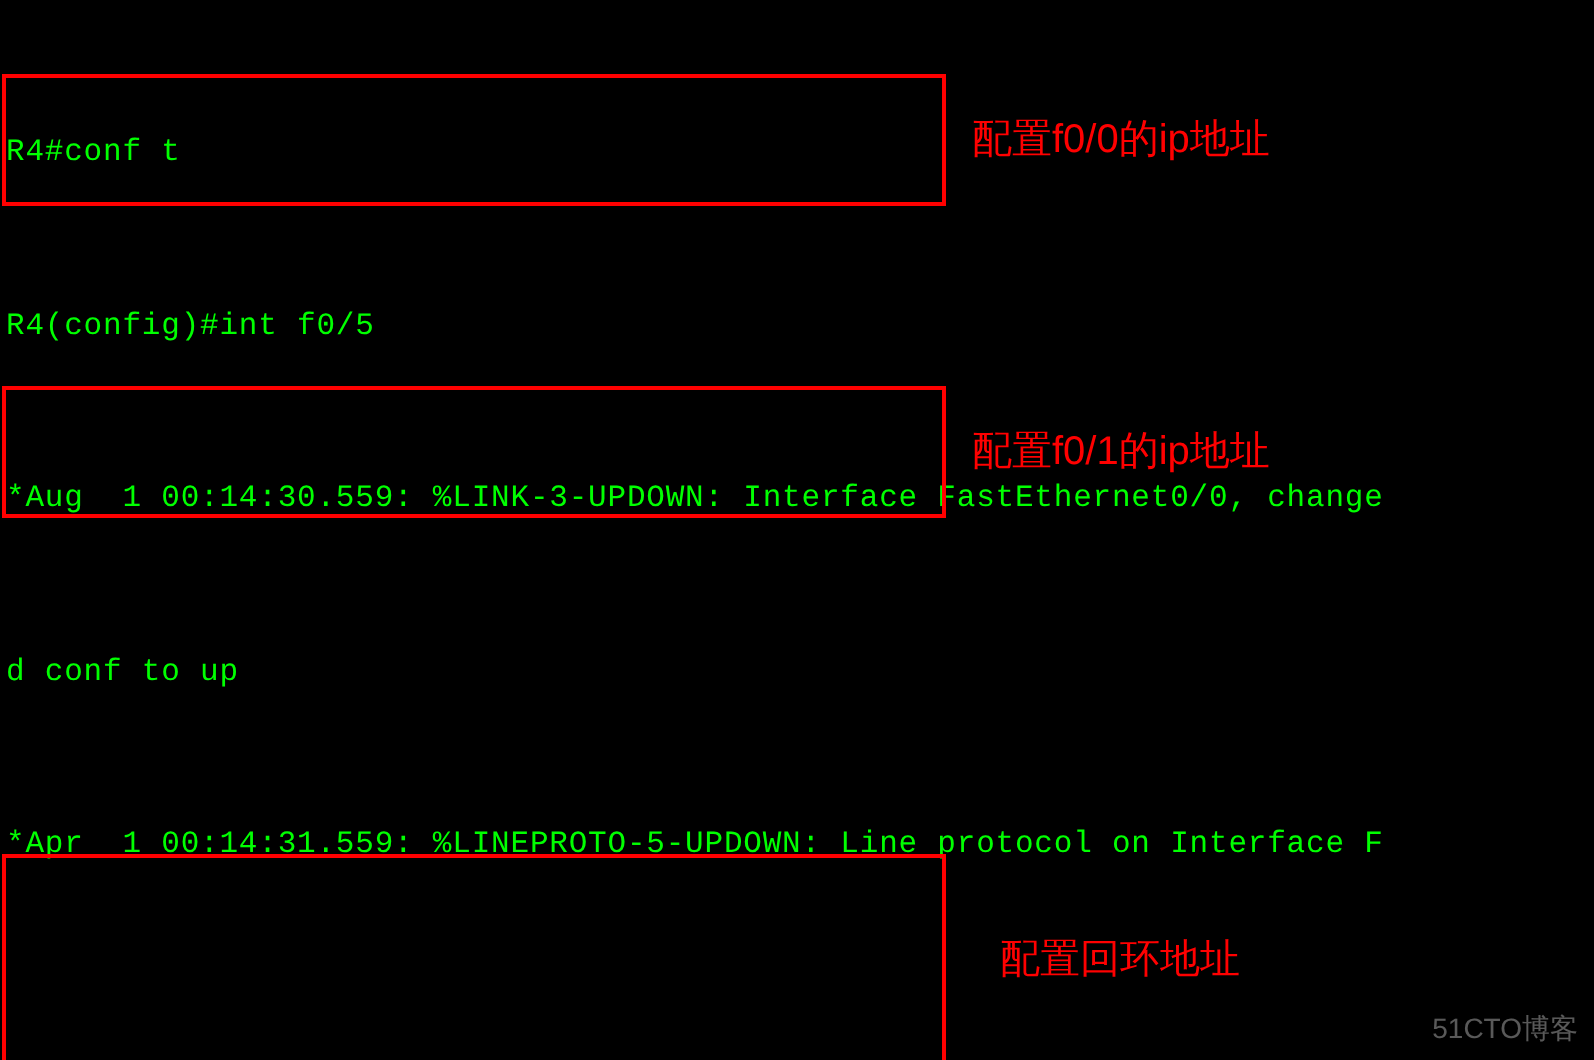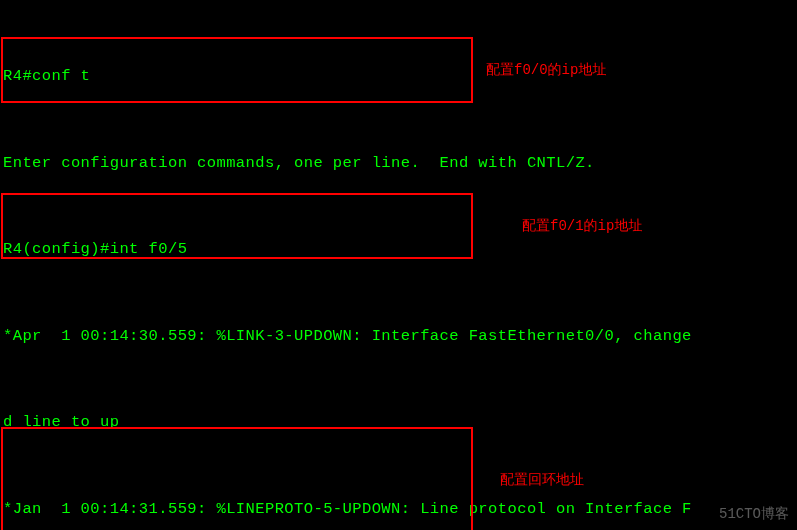--- a/index.html
+++ b/index.html
@@ -29,43 +29,42 @@
     margin-top: 28px;
   }
   .box {
     position: absolute;
     border: 2px solid #ff0000;
     background: transparent;
   }
   .annot {
     position: absolute;
     color: #ff0000;
-    font-family: Liberation Mono, monospace;
-    font-size: 14px;
+    font-family: Liberation Sans, sans-serif;
+    font-size: 20px;
     line-height: 16px;
   }
   .watermark {
     position: absolute;
     right: 8px;
     bottom: 6px;
     color: rgba(255,255,255,0.35);
-    font-family: Liberation Mono, monospace;
+    font-family: Liberation Sans, sans-serif;
     font-size: 14px;
   }
 </style>
 </head>
 <body>
 
 <div class="terminal">
   <span class="line">R4#conf t</span>
-  <span class="line">Enter configuration commands, one per line.  End with CNTL/Z.</span>
   <span class="line">R4(config)#int f0/5</span>
-  <span class="line">*Apr  1 00:14:30.559: %LINK-3-UPDOWN: Interface FastEthernet0/0, change</span>
-  <span class="line">d line to up</span>
-  <span class="line">*Jan  1 00:14:31.559: %LINEPROTO-5-UPDOWN: Line protocol on Interface F</span>
+  <span class="line">*Aug  1 00:14:30.559: %LINK-3-UPDOWN: Interface FastEthernet0/0, change</span>
+  <span class="line">d conf to up</span>
+  <span class="line">*Apr  1 00:14:31.559: %LINEPROTO-5-UPDOWN: Line protocol on Interface F</span>
   
   
   
   
   
   
   
   
   
   
@@ -77,18 +76,18 @@
   
   
   
   
 </div>
 
 <div class="box" style="left:1px; top:37px; width:468px; height:62px;"></div>
 <div class="annot" style="left:486px; top:62px;">配置f0/0的ip地址</div>
 
 <div class="box" style="left:1px; top:193px; width:468px; height:62px;"></div>
-<div class="annot" style="left:486px; top:218px;margin-left:36px;">配置f0/1的ip地址</div>
+<div class="annot" style="left:486px; top:218px;">配置f0/1的ip地址</div>
 
 <div class="box" style="left:1px; top:427px; width:468px; height:101px;"></div>
 <div class="annot" style="left:500px; top:472px;">配置回环地址</div>
 
 <div class="watermark">51CTO博客</div>
 
 </body></html>

